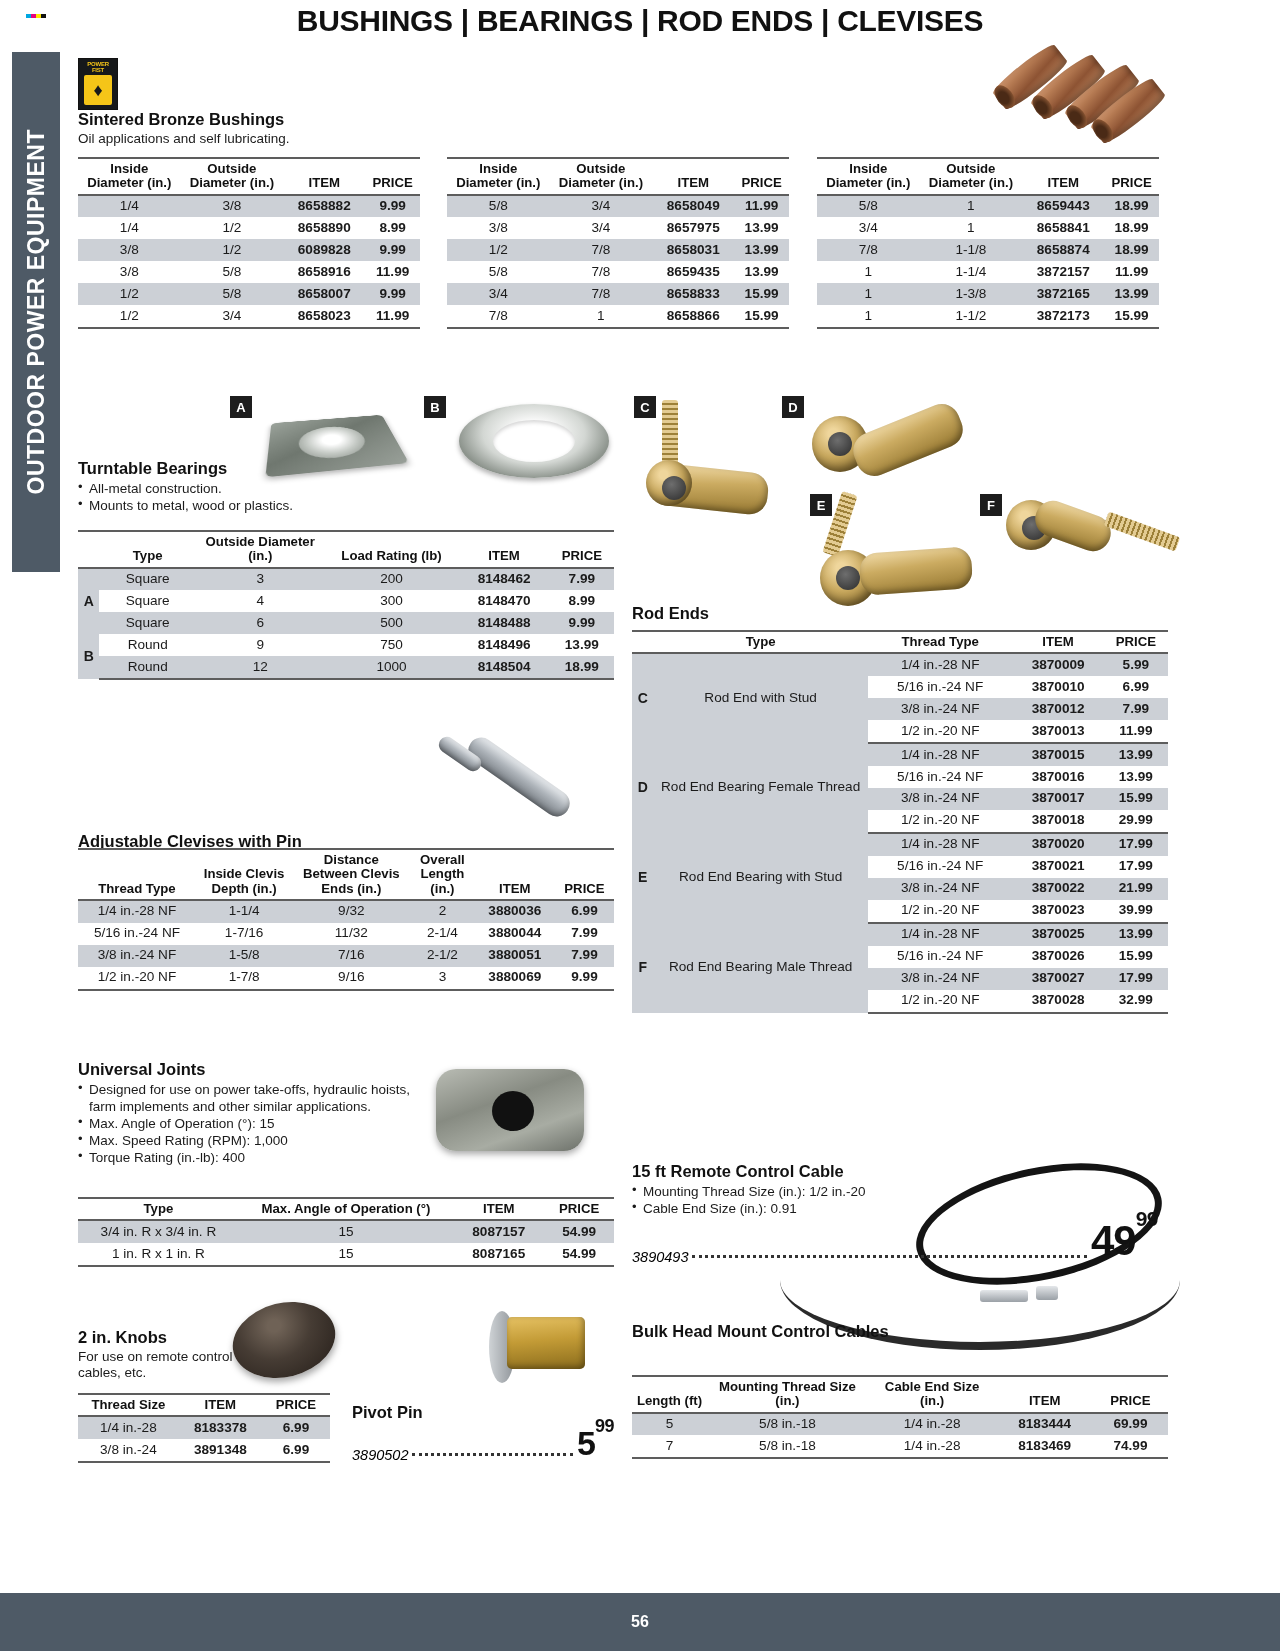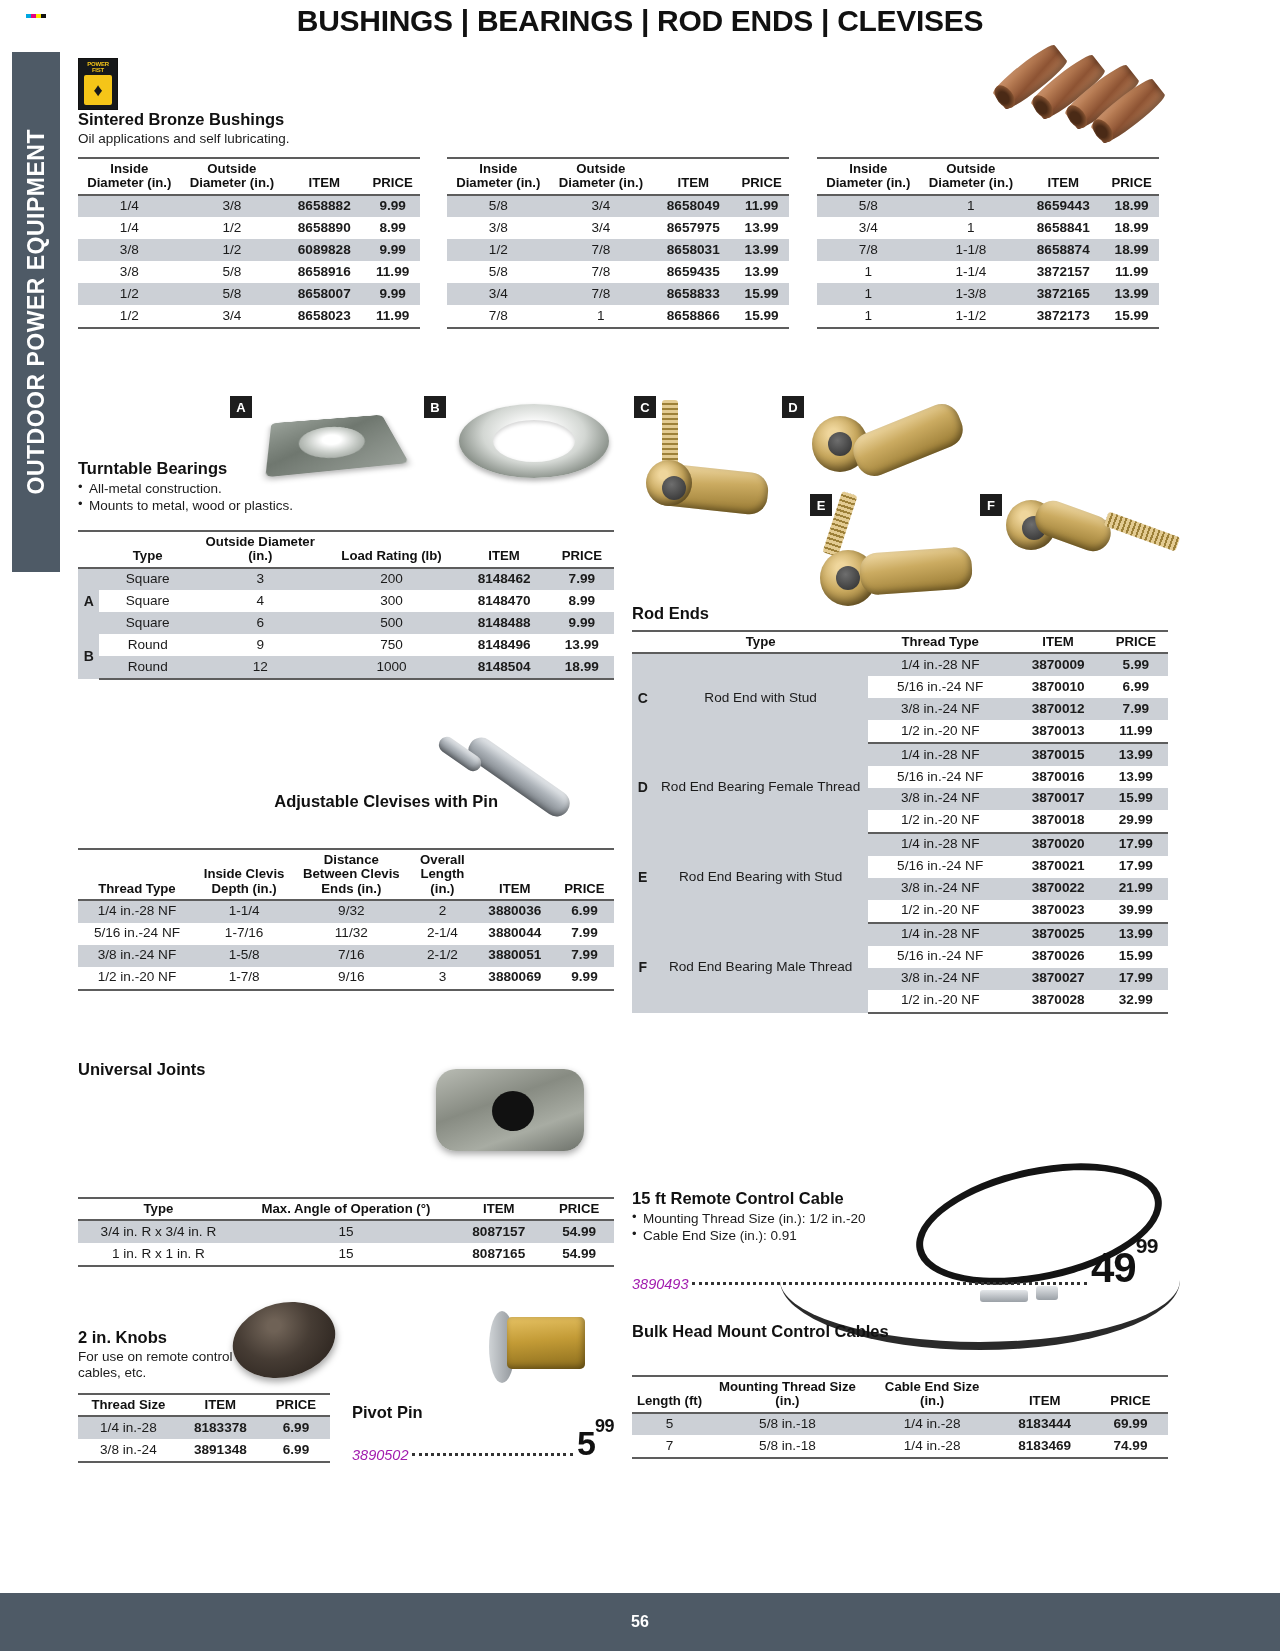--- a/index.html
+++ b/index.html
@@ -56,21 +56,21 @@
   td.grp{ background:#ccd0d6 !important; }
   
   .cal{
     position:absolute; width:22px; height:22px; background:#1d1d1d; color:#fff;
     font-weight:bold; font-size:13px; display:flex; align-items:center; justify-content:center;
   }
   
   .bigprice{ font-weight:bold; font-size:42px; color:#111; letter-spacing:-1px; }
   .bigprice sup{ font-size:21px; top:-14px; position:relative; letter-spacing:-0.5px;}
   .dots{ flex:1; border-bottom:3px dotted #333; margin:0 4px 7px 4px; height:1px; }
-  .itemno{ font-style:italic; font-size:14.5px; color:#a21caf; }
+  .itemno{ font-style:italic; font-size:14.5px; color:#000000; }
   
   .footer{
     position:absolute; left:0; bottom:0; width:1280px; height:58px;
     background:#4e5a66; color:#fff; display:flex; align-items:center; justify-content:center;
     font-weight:bold; font-size:16px;
   }
   
   .img-wrap{ position:absolute; }
   .bronze-tube{
     position:absolute; width:78px; height:30px; border-radius:50% / 18%;
@@ -454,21 +454,21 @@
         </tr>
       </tbody>
     </table>
 </div>
 
 <div class="img-wrap" style="left:430px; top:752px; width:190px; height:80px;">
   <div class="clevis" style="left:30px; top:12px;"></div>
   <div class="clevis" style="left:6px; top:-6px; width:48px; height:16px;"></div>
 </div>
 
-<div class="blk" style="left:78px; top:792px; width:420px;text-align:right;">
+<div class="blk" style="left:78px; top:832px; width:420px;">
   <h2 class="sec">Adjustable Clevises with Pin</h2>
 </div>
 
 <div class="blk" style="left:78px; top:848px; width:536px;">
   <table class="t">
       <thead>
         <tr>
     <th style="width:22%">Thread Type</th>
     <th style="width:18%">Inside Clevis Depth (in.)</th>
     <th style="width:22%">Distance Between Clevis Ends (in.)</th>
@@ -513,20 +513,26 @@
       </tbody>
     </table>
 </div>
 
 <div class="img-wrap" style="left:428px; top:1063px; width:180px; height:100px;">
   <div class="ujoint" style="left:8px; top:6px;"></div>
 </div>
 
 <div class="blk" style="left:78px; top:1060px; width:345px;">
   <h2 class="sec">Universal Joints</h2>
+  <ul class="bul">
+      <li>Designed for use on power take-offs, hydraulic hoists, farm implements and other similar applications.</li>
+      <li>Max. Angle of Operation (°): 15</li>
+      <li>Max. Speed Rating (RPM): 1,000</li>
+      <li>Torque Rating (in.-lb): 400</li>
+    </ul>
 </div>
 
 <div class="blk" style="left:78px; top:1197px; width:536px;">
   <table class="t">
       <thead>
         <tr>
     <th style="width:30%">Type</th>
     <th style="width:40%">Max. Angle of Operation (°)</th>
     <th style="width:17%">ITEM</th>
     <th style="width:13%">PRICE</th>
@@ -703,21 +709,21 @@
           <td class="price">32.99</td>
         </tr>
       </tbody>
     </table>
 </div>
 
 <div class="img-wrap" style="left:900px; top:1160px; width:280px; height:140px;">
   <div class="cable-loop" style="left:14px; top:8px;"></div>
 </div>
 
-<div class="blk" style="left:632px; top:1189px; width:470px;">
+<div class="blk" style="left:632px; top:1162px; width:470px;">
   <h2 class="sec">15 ft Remote Control Cable</h2>
   <ul class="bul">
       <li>Mounting Thread Size (in.): 1/2 in.-20</li>
       <li>Cable End Size (in.): 0.91</li>
     </ul>
   <div style="display:flex; align-items:flex-end; margin-top:0px; width:526px;">
     <span class="itemno">3890493</span>
     <span class="dots"></span>
     <span class="bigprice">
       <span>49</span><sup>99</sup>

